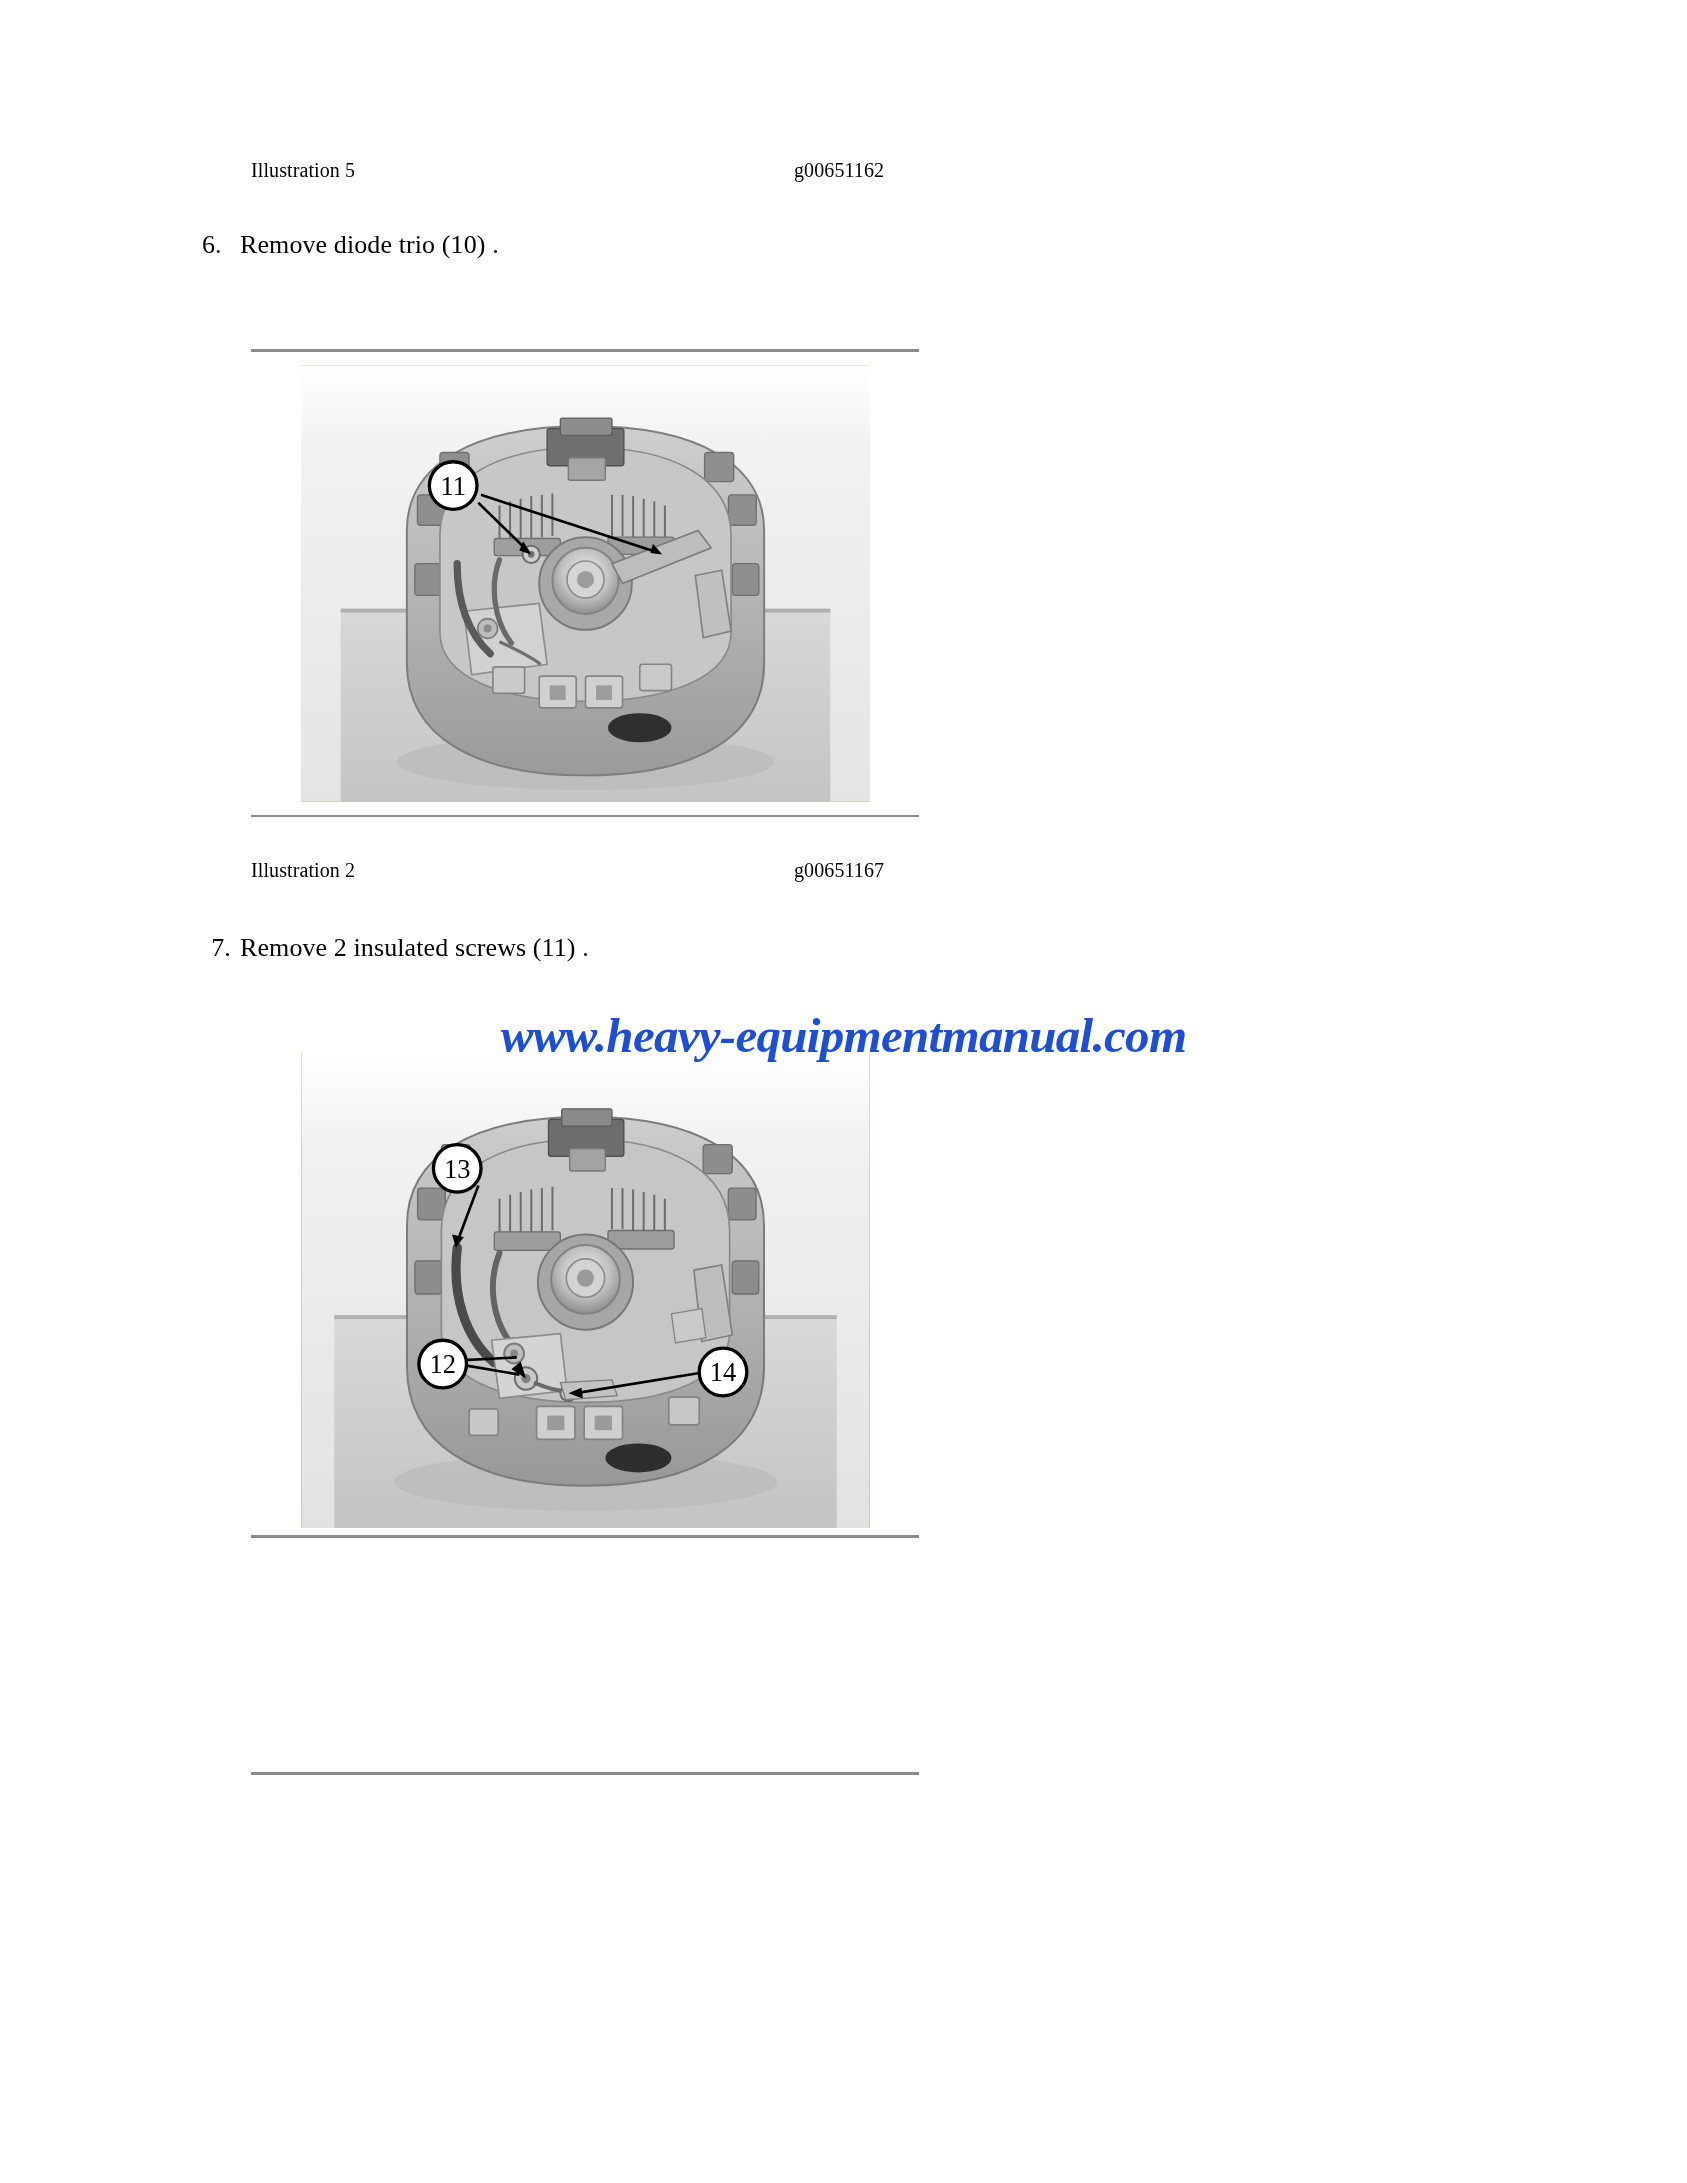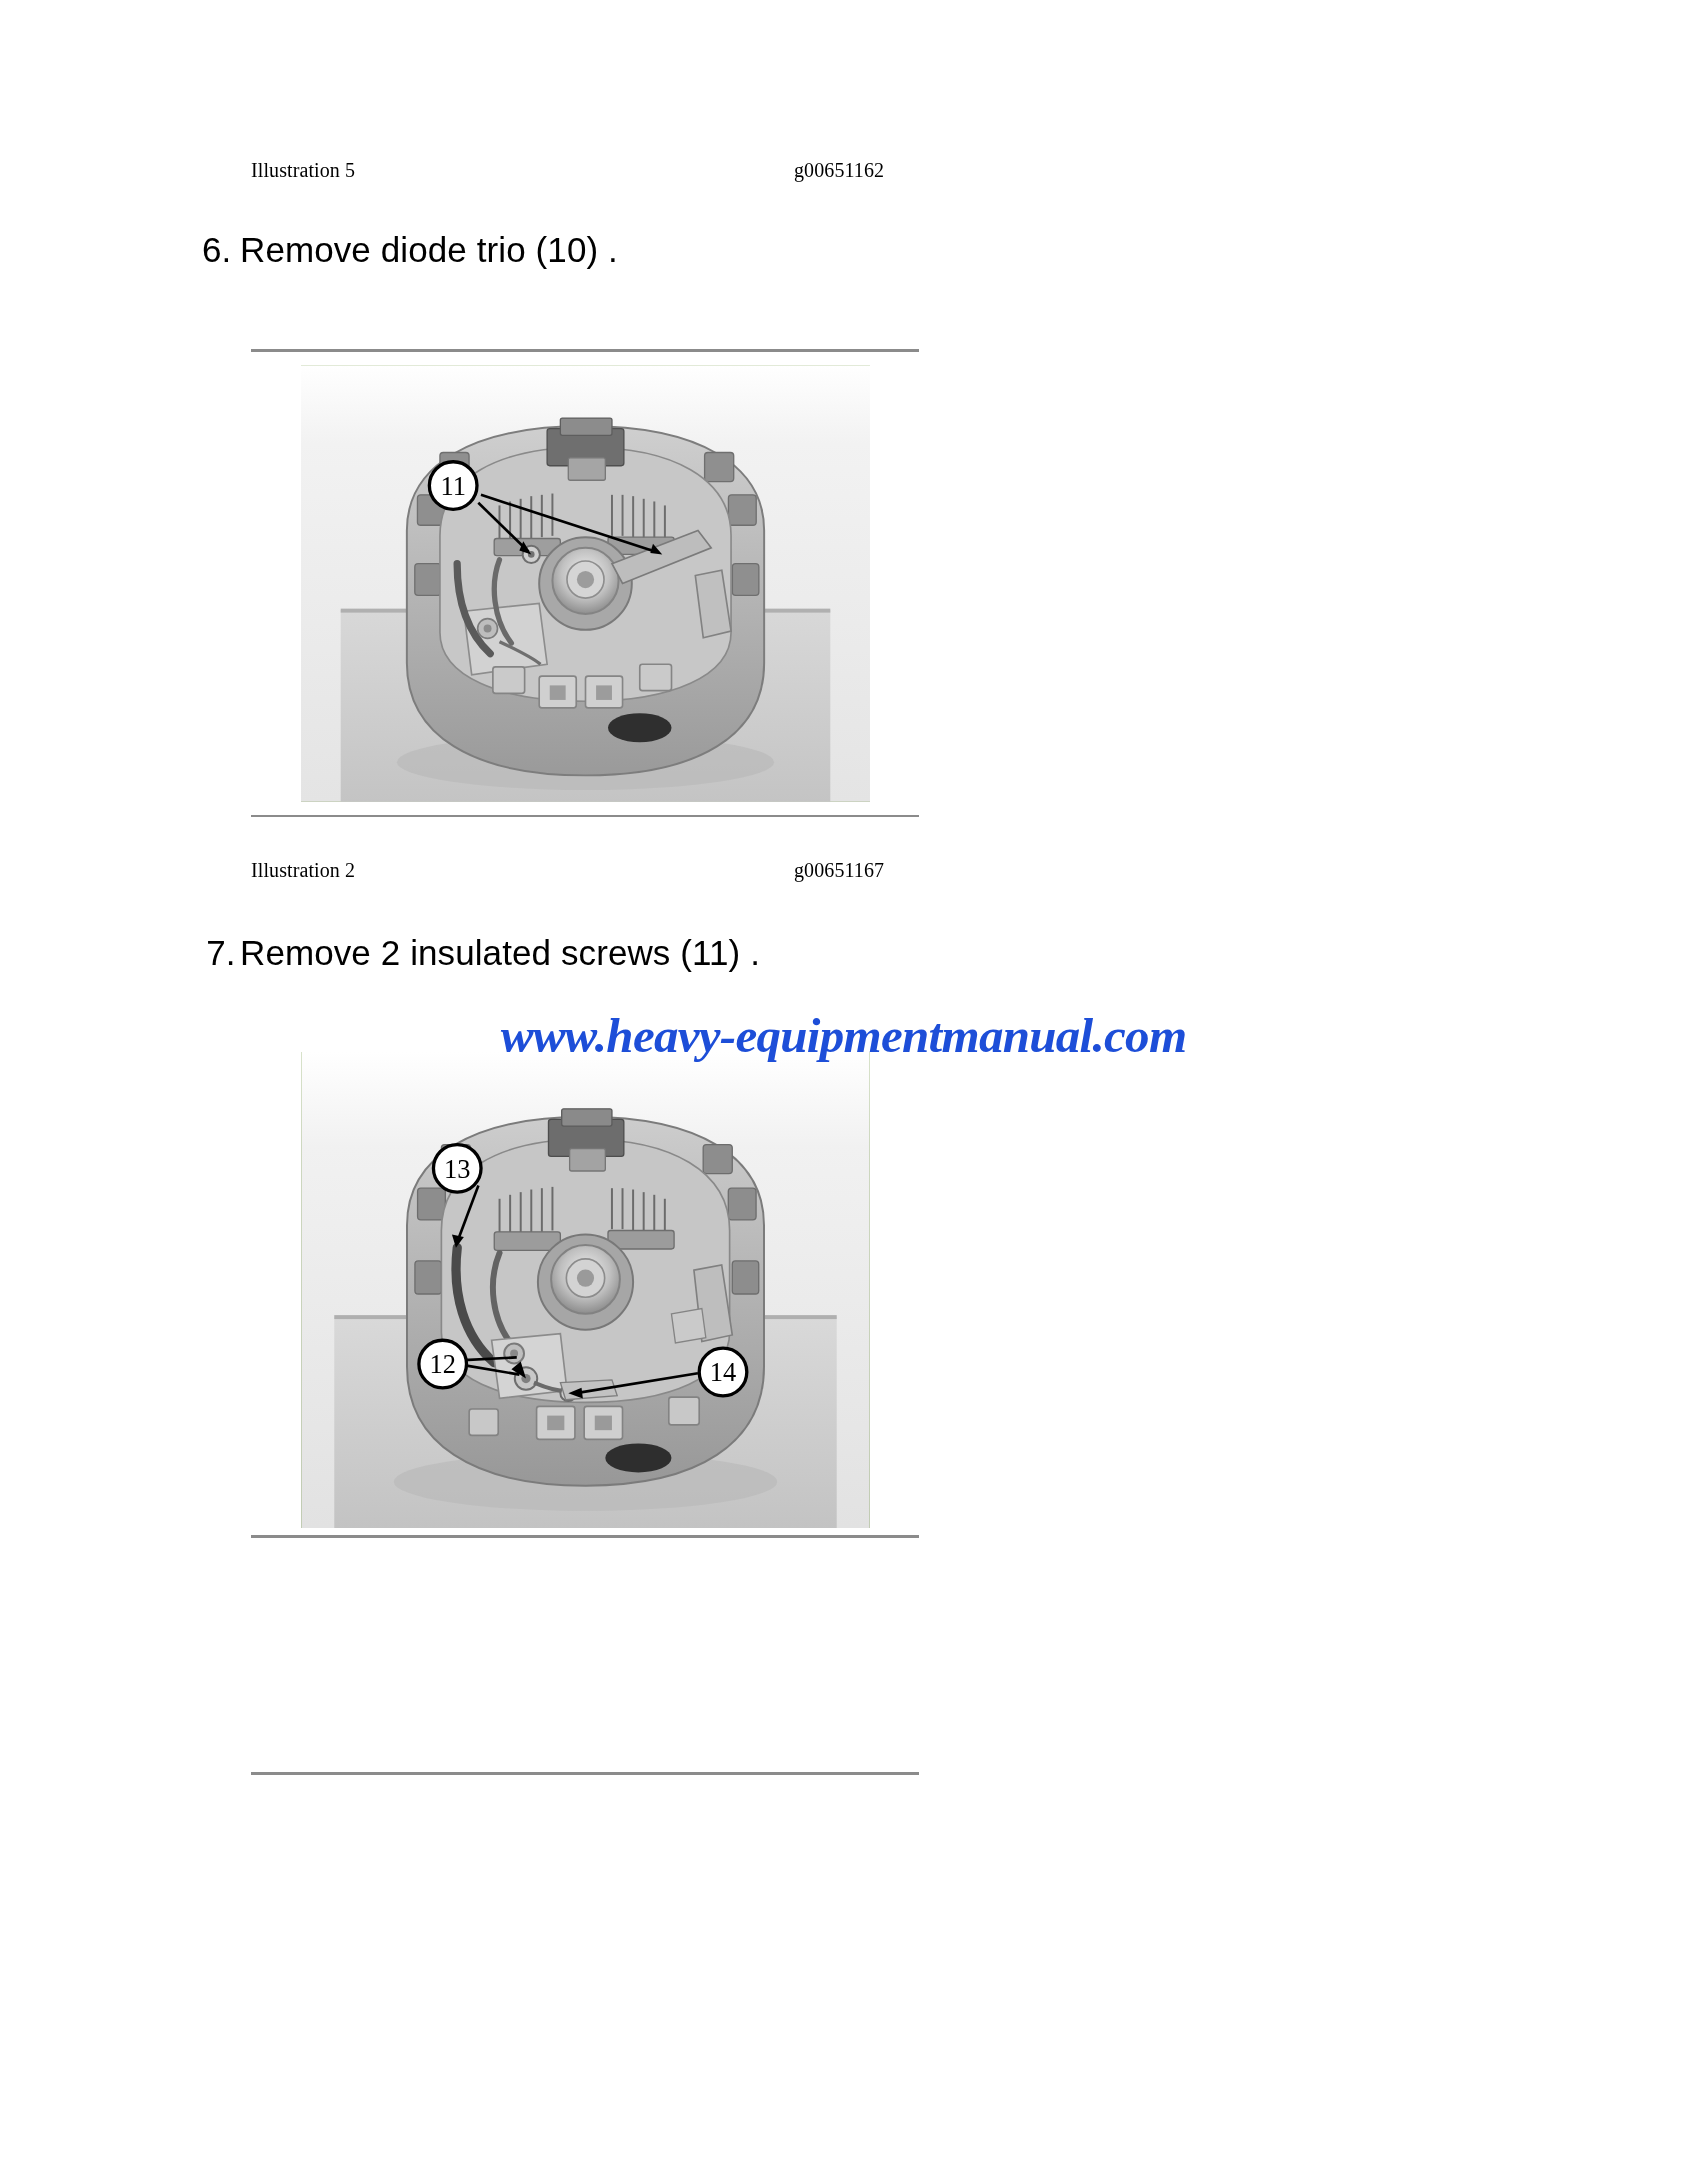--- a/index.html
+++ b/index.html
@@ -34,22 +34,22 @@
   }
   .caption-row .cap-label {
     width: 543px;
   }
   .caption-row .cap-code {
     white-space: nowrap;
   }
 
   .step {
     position: absolute;
-    font-family: Liberation Sans, sans-serif;
-    font-size: 35px;
+    font-family: Liberation Serif, serif;
+    font-size: 26px;
     letter-spacing: 0.1px;
     white-space: nowrap;
   }
   .step .num {
     display: inline-block;
     width: 38px;
   }
 
   
   .illus-block {
@@ -65,21 +65,21 @@
     width: 100%;
     display: flex;
     justify-content: center;
     align-items: center;
     background: #ffffff;
   }
 
   
   .photo {
     position: relative;
-    background: #4d7c0f;
+    background: #a16207;
     overflow: hidden;
   }
   .photo svg { display: block; }
 
   
   .watermark {
     position: absolute;
     left: 0;
     width: 1687px;
     text-align: center;

